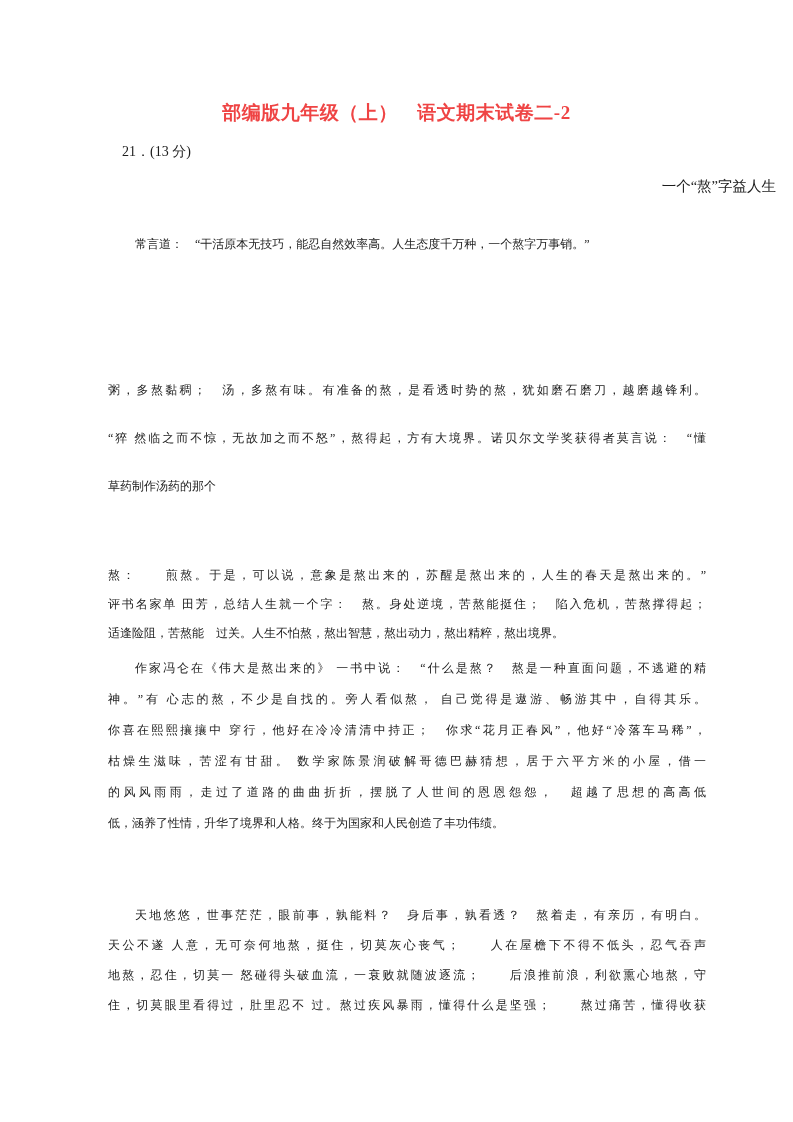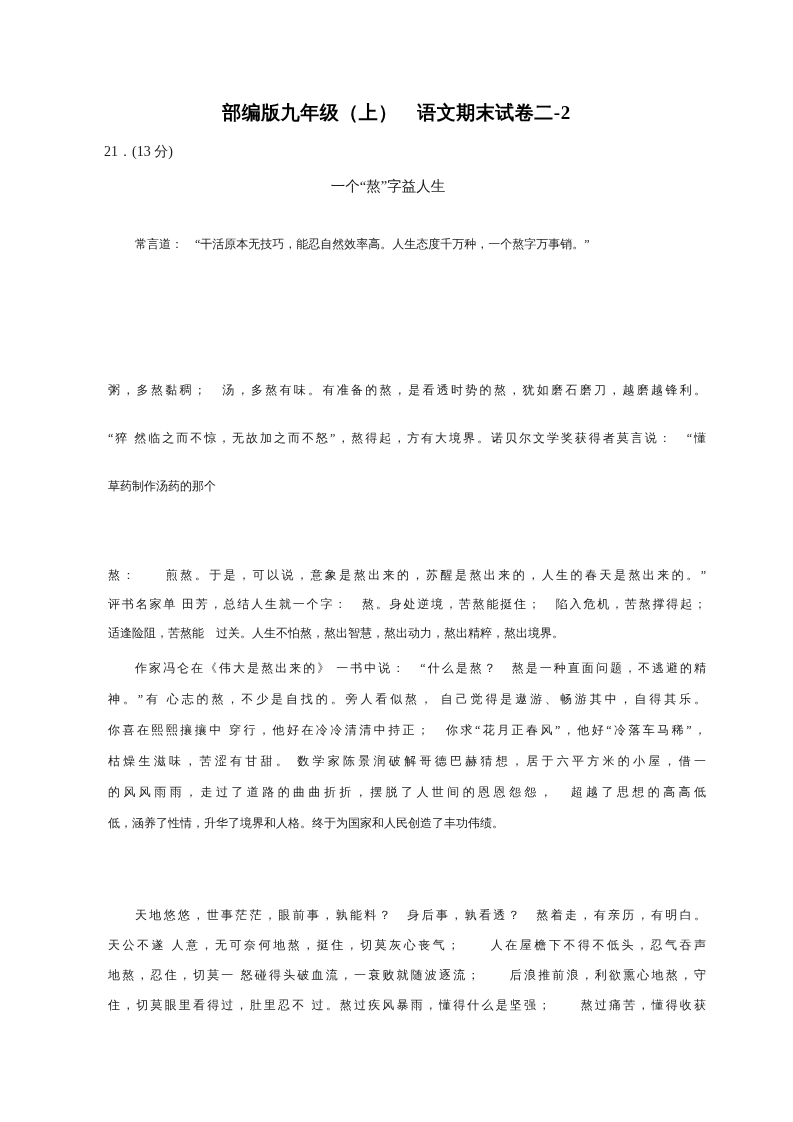--- a/index.html
+++ b/index.html
@@ -7,31 +7,31 @@
     position:relative;
     width:793px;height:1122px;
     background:#ffffff;
     font-family:"Liberation Serif","DejaVu Serif",serif;
     color:#1c1c1c;
     overflow:hidden;
   }
   .doc-title{
     position:absolute;top:99px;left:0;width:793px;
     text-align:center;
-    font-size:19px;font-weight:bold;color:#000000;
+    font-size:19px;font-weight:bold;color:#ef4444;
     line-height:28px;
     letter-spacing:0.5px;
   }
   .qnum{
-    position:absolute;top:142px;left:104px;
+    position:absolute;top:142px;left:122px;
     font-size:14px;line-height:20px;
   }
   .essay-title{
     position:absolute;top:176px;left:0;width:776px;
-    text-align:center;font-size:14.5px;line-height:20px;
+    text-align:right;font-size:14.5px;line-height:20px;
   }
   .essay-author{
     position:absolute;top:204px;left:0;width:793px;
     text-align:center;font-size:14.5px;line-height:20px;
   }
   .block{
     position:absolute;left:108px;width:598px;
     font-size:12px;
   }
   .sp29 .line{line-height:29px;}

